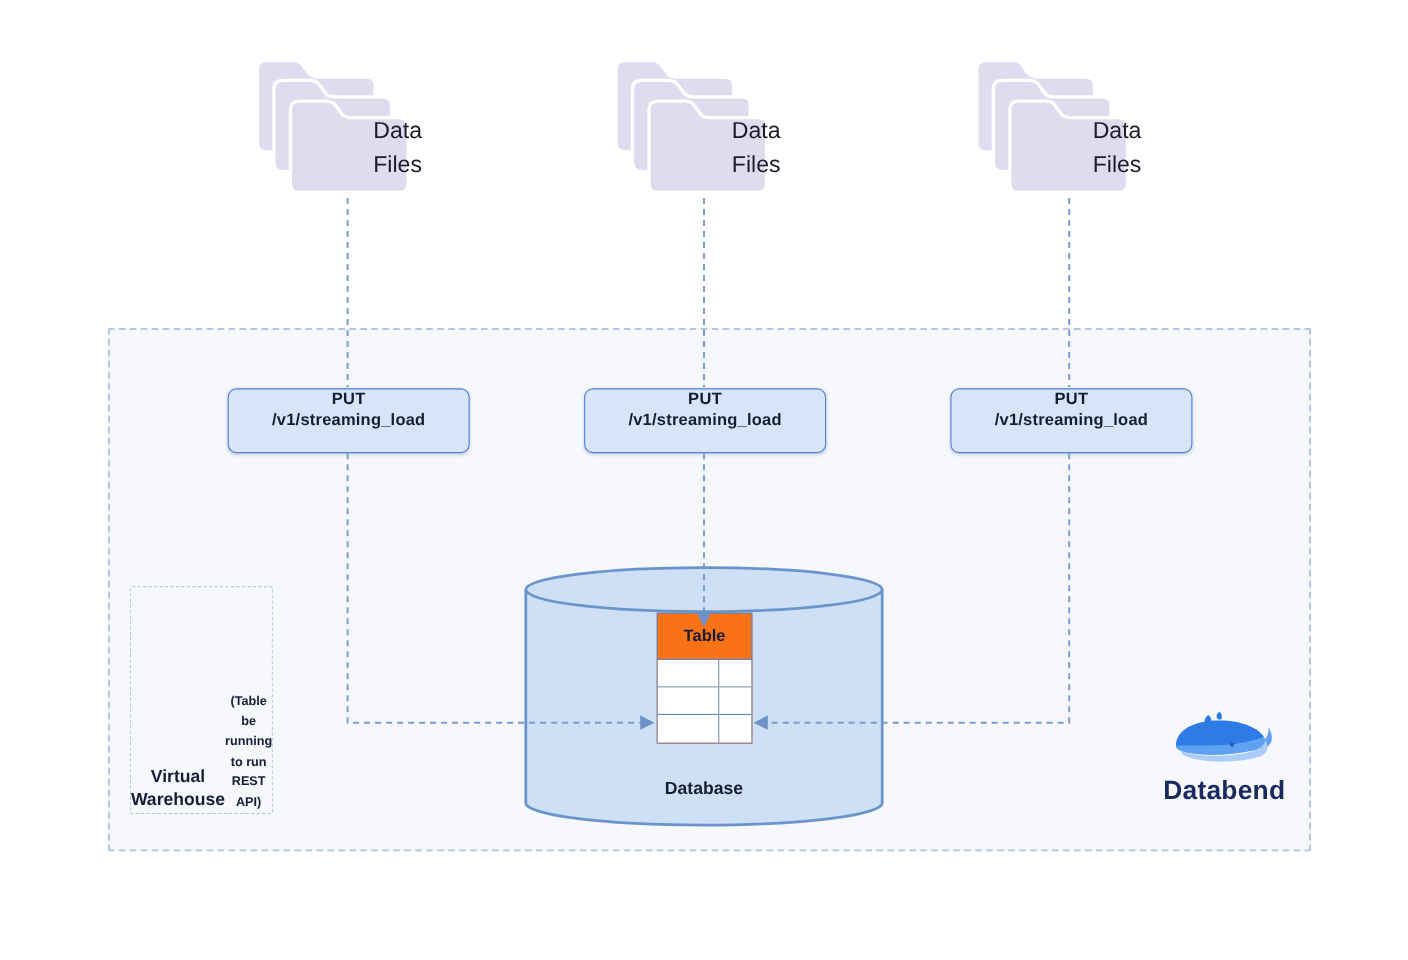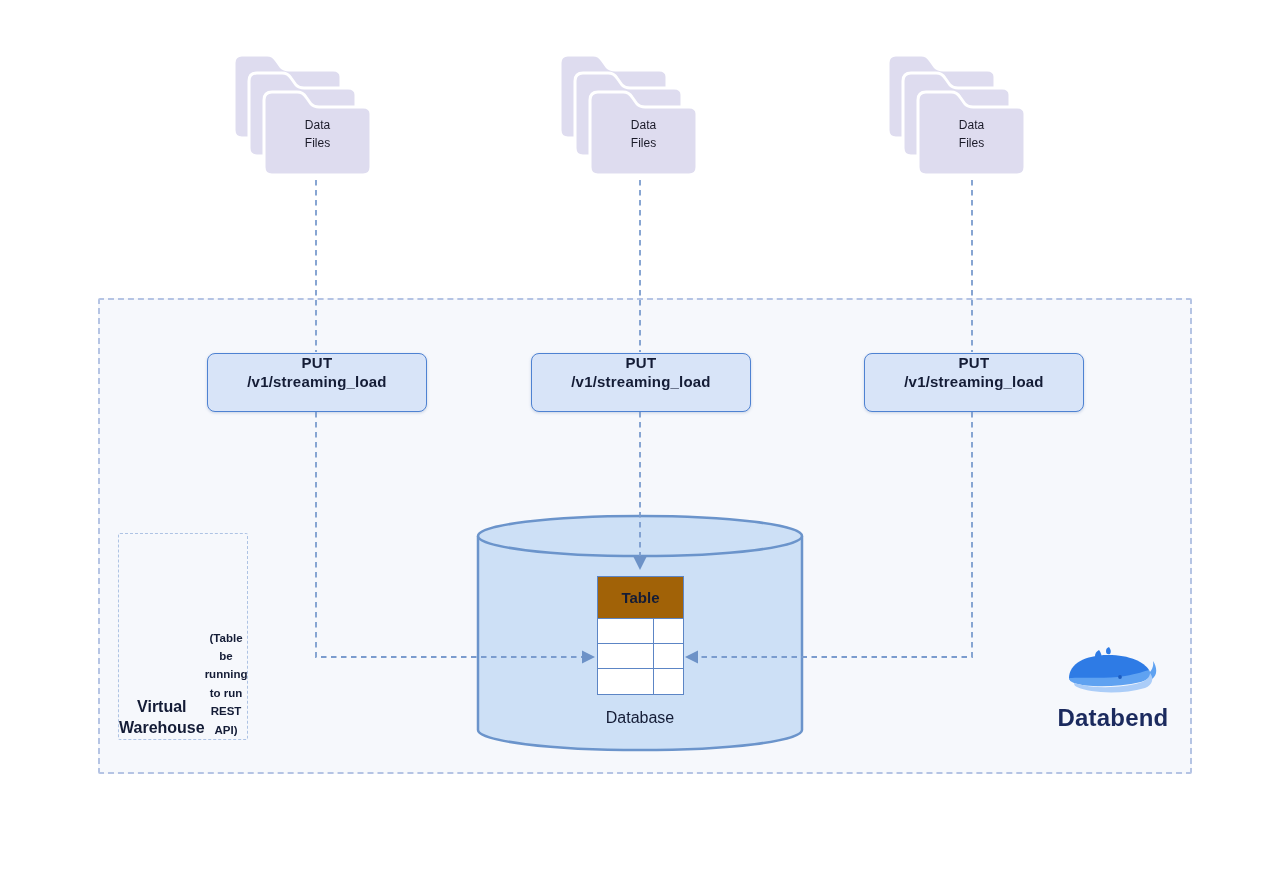--- a/index.html
+++ b/index.html
@@ -12,22 +12,23 @@
   .ingest-zone{
     position:absolute;left:98px;top:298px;width:1090px;height:472px;
     background:#f6f8fc;border:2px dashed #b5c4e4;border-radius:2px;
   }
   
   .folder-stack{position:absolute;width:140px;height:128px;}
   .folder-stack svg{position:absolute;left:0;top:0;}
   .folder-label{
     position:absolute;left:31px;top:34px;width:107px;height:85px;
     display:flex;align-items:center;justify-content:center;text-align:center;
-    font-size:12px;font-weight:500;line-height:1.45;color:#1b1b29;
+    font-size:21px;font-weight:500;line-height:1.45;color:#1b1b29;
     white-space:pre-line;
+    padding-left:44px;
   }
   
   .put-box{
     position:absolute;width:218px;height:57px;border-radius:8px;
     background:#d8e4f8;border:1.5px solid #4e82d2;
     display:flex;flex-direction:column;align-items:center;
     box-shadow:0 1px 3px rgba(60,95,160,.25);
   }
   .put-method{font-size:15px;font-weight:700;letter-spacing:.3px;}
   .put-path{font-size:15px;font-weight:700;margin-top:2px;letter-spacing:.2px;}
@@ -41,36 +42,36 @@
   .warehouse-title{
     margin-top:9px;font-size:16px;font-weight:700;text-align:center;line-height:1.3;
     width:100px;
   }
   .warehouse-note{
     margin-top:8px;font-size:11.5px;font-weight:700;text-align:center;line-height:1.6;
   }
   
   .cylinder{position:absolute;left:476px;top:514px;}
   .db-table{
-    position:absolute;left:597px;top:576px;width:87px;height:119px;
-    background:#a16207;border:1.7px solid #5c85c5;box-sizing:border-box;
+    position:absolute;left:597px;top:557px;width:87px;height:119px;
+    background:#f97316;border:1.7px solid #5c85c5;box-sizing:border-box;
     display:flex;flex-direction:column;
   }
   .db-table-header{
     height:41px;border-bottom:1.7px solid #5c85c5;
     display:flex;align-items:center;justify-content:center;
     font-size:15px;font-weight:700;flex:0 0 auto;
   }
   .db-table-grid{flex:1;display:grid;grid-template-columns:56px 1fr;grid-template-rows:1fr 1fr 1fr;}
   .db-cell{box-sizing:border-box;background:#fff;}
   .db-cell.c1{border-right:1.7px solid #5c85c5;}
   .db-cell.r1,.db-cell.r2{border-bottom:1.7px solid #5c85c5;}
   .database-label{
     position:absolute;left:476px;top:709px;width:328px;text-align:center;
-    font-size:16px;font-weight:400;
+    font-size:16px;font-weight:700;
   }
   
   .brand{position:absolute;left:1048px;top:645px;width:130px;text-align:center;}
   .brand-word{margin-top:3px;font-size:24px;font-weight:600;color:#1b2a5e;letter-spacing:.2px;text-align:center;}
   
   .connectors{position:absolute;left:0;top:0;pointer-events:none;}
 </style>
 </head>
 <body>
 

